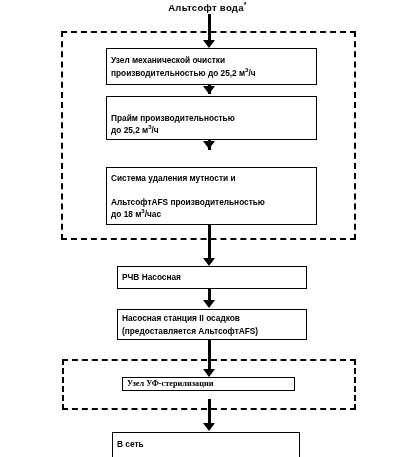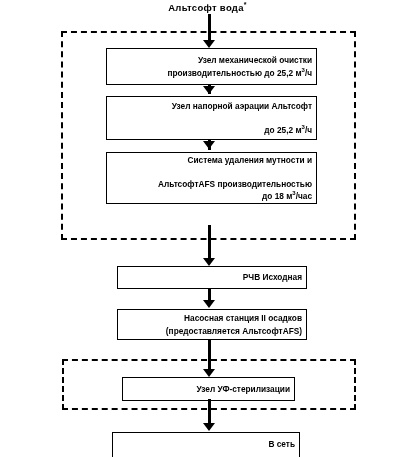--- a/index.html
+++ b/index.html
@@ -44,21 +44,21 @@
   }
   
   .node {
     position: absolute;
     box-sizing: border-box;
     border: 1px solid #000;
     background: #ffffff;
     display: flex;
     align-items: center;
     justify-content: center;
-    text-align: right;
+    text-align: left;
     font-size: 8.3px;
     font-weight: bold;
     line-height: 1.45;
     color: #000;
     padding: 2px 4px;
   }
   .node .txt { display: block; width: 100%; }
   sup { font-size: 0.72em; vertical-align: super; line-height: 0; }
   
   .conn {
@@ -94,61 +94,61 @@
       <span>Узел механической очистки</span><br>
       производительностью до 25,2 м<sup>3</sup>/ч
     </span>
   </div>
 
   <div class="conn" style="top:85px; height:9px;"></div>
   <div class="arrowhead" style="top:86px;"></div>
 
   <div class="node" style="left:106px; top:96px; width:211px; height:44px;">
     <span class="txt">
-      <span>Узел напорной аэрации Альтсофт</span><br>
       <br>
+      <span>Прайм производительностью</span><br>
       до 25,2 м<sup>3</sup>/ч
     </span>
   </div>
 
   <div class="conn" style="top:140px; height:10px;"></div>
   <div class="arrowhead" style="top:141px;"></div>
 
-  <div class="node" style="left:106px; top:152px; width:211px; height:52px;">
+  <div class="node" style="left:106px; top:167px; width:211px; height:58px;">
     <span class="txt">
       <span>Система удаления мутности и</span><br>
       <br>
       <span>АльтсофтAFS производительностью</span><br>
       до 18 м<sup>3</sup>/час
     </span>
   </div>
 
   <div class="conn" style="top:225px; height:37px;"></div>
   <div class="arrowhead" style="top:258px;"></div>
 
   <div class="node" style="left:117px; top:266px; width:190px; height:23px;">
-    <span class="txt">РЧВ Исходная</span>
+    <span class="txt">РЧВ Насосная</span>
   </div>
 
   <div class="conn" style="top:289px; height:14px;"></div>
   <div class="arrowhead" style="top:300px;"></div>
 
   <div class="node" style="left:117px; top:309px; width:190px; height:31px;">
     <span class="txt">
       <span>Насосная станция II осадков</span><br>
       <span>(предоставляется АльтсофтAFS)</span>
     </span>
   </div>
 
   <div class="conn" style="top:340px; height:34px;"></div>
   <div class="arrowhead" style="top:369px;"></div>
 
   <div class="dashed-group" style="left:62px; top:359px; width:294px; height:51px;"></div>
 
-  <div class="node" style="left:122px; top:377px; width:173px; height:24px;">
+  <div class="node" style="left:122px; top:377px; width:173px; height:14px;font-family:Liberation Serif, serif;">
     <span class="txt">Узел УФ-стерилизации</span>
   </div>
 
   <div class="conn" style="top:399px; height:28px;"></div>
   <div class="arrowhead" style="top:423px;"></div>
 
   <div class="node" style="left:112px; top:432px; width:188px; height:32px;">
     <span class="txt" style="position:relative; top:-4px;">В сеть</span>
   </div>
 

